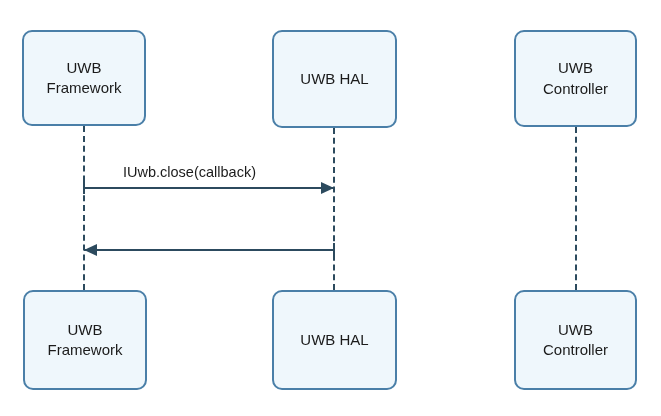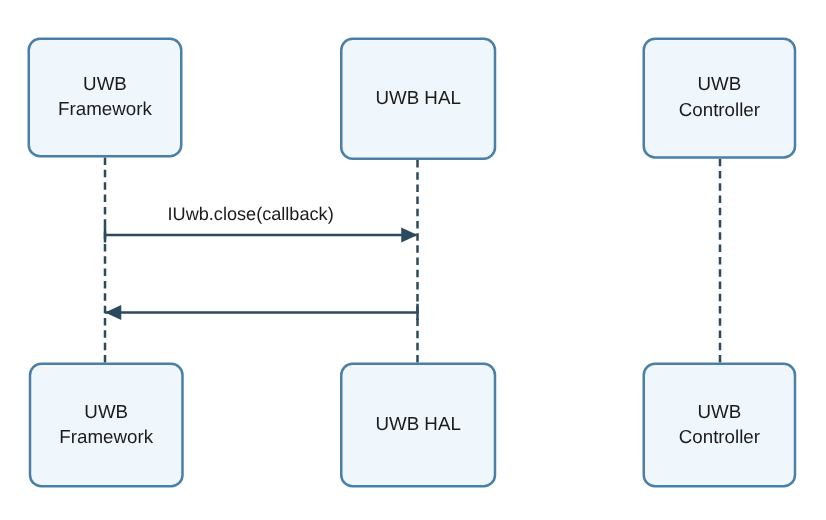--- a/index.html
+++ b/index.html
@@ -95,21 +95,21 @@
   </div>
 
   <div class="lifeline-box" style="left:514px; top:30px; width:123px; height:97px;">
     <span class="box-label">UWB
 Controller</span>
   </div>
 
   <div class="msg-cap" style="left:83px; top:181px; height:13px;"></div>
   <div class="msg-line" style="left:84px; top:187px; width:249px;"></div>
   <div class="arrowhead right" style="left:321px; top:182px;"></div>
-  <div class="msg-label" style="left:134px; top:164px;">IUwb.close(callback)</div>
+  <div class="msg-label" style="left:123px; top:164px;">IUwb.close(callback)</div>
 
   <div class="msg-cap" style="left:333px; top:243px; height:13px;"></div>
   <div class="msg-line" style="left:84px; top:249px; width:249px;"></div>
   <div class="arrowhead left" style="left:84px; top:244px;"></div>
 
   <div class="lifeline-box" style="left:23px; top:290px; width:124px; height:100px;">
     <span class="box-label">UWB
 Framework</span>
   </div>
 

